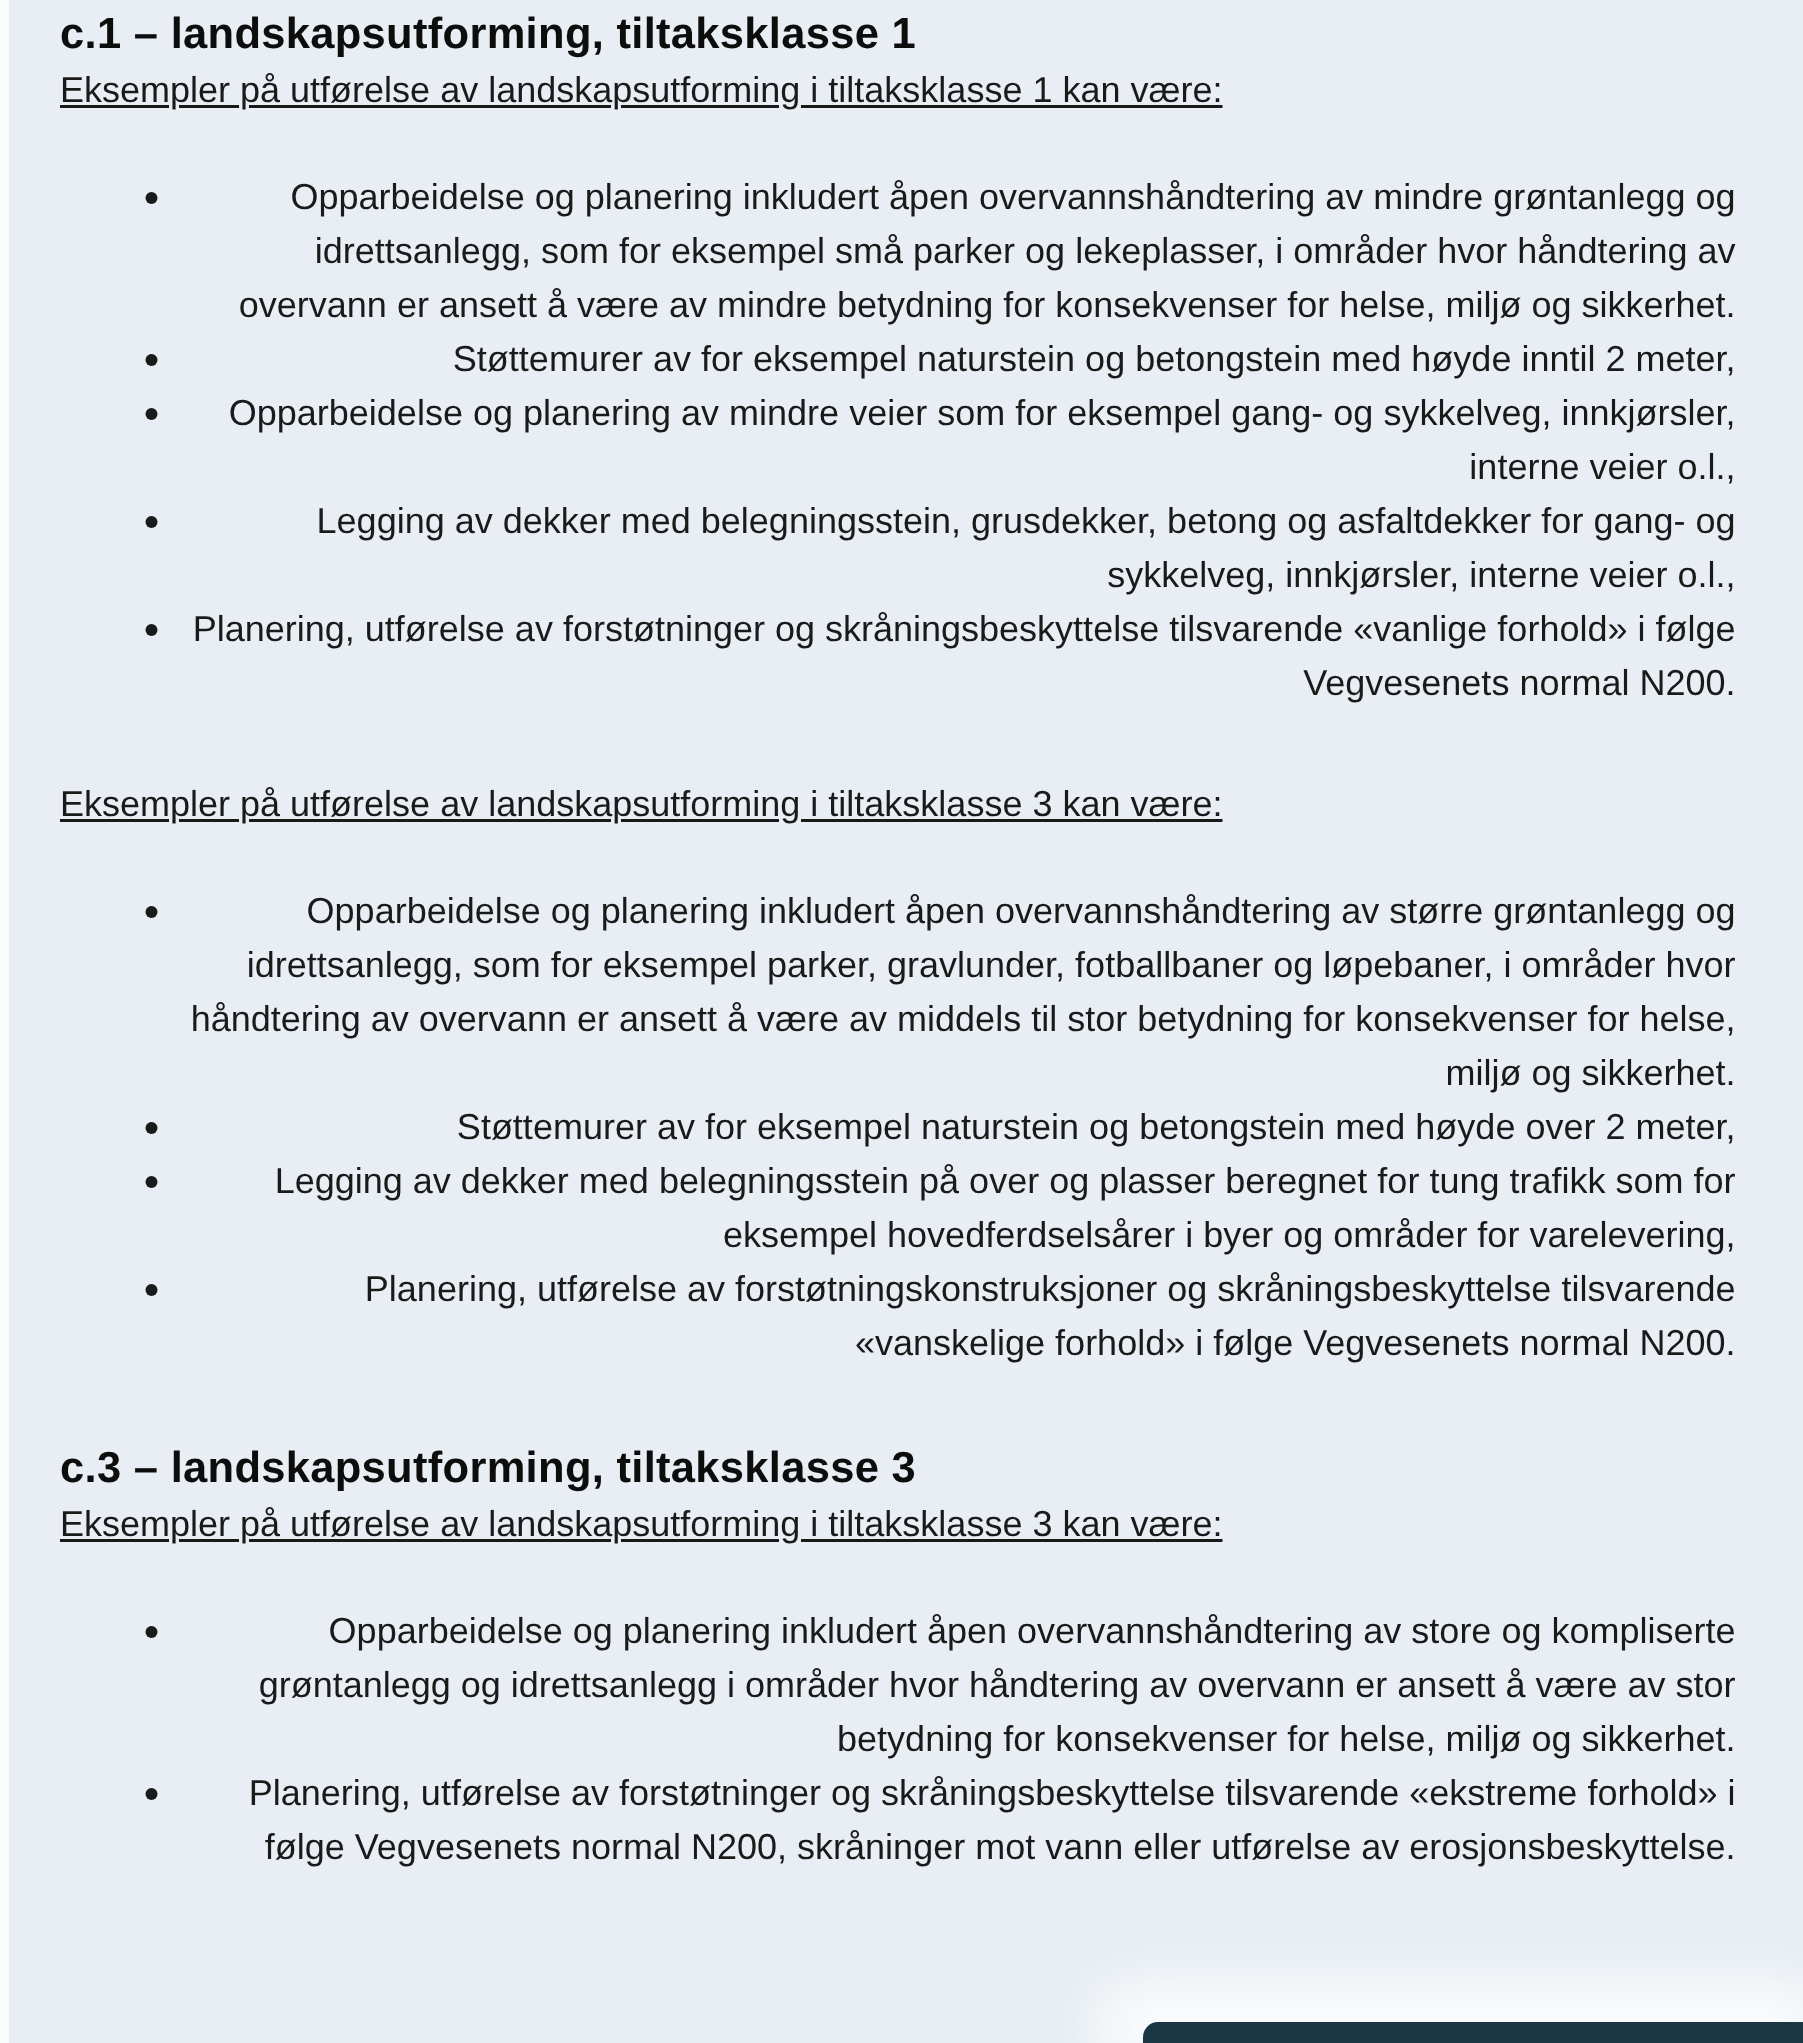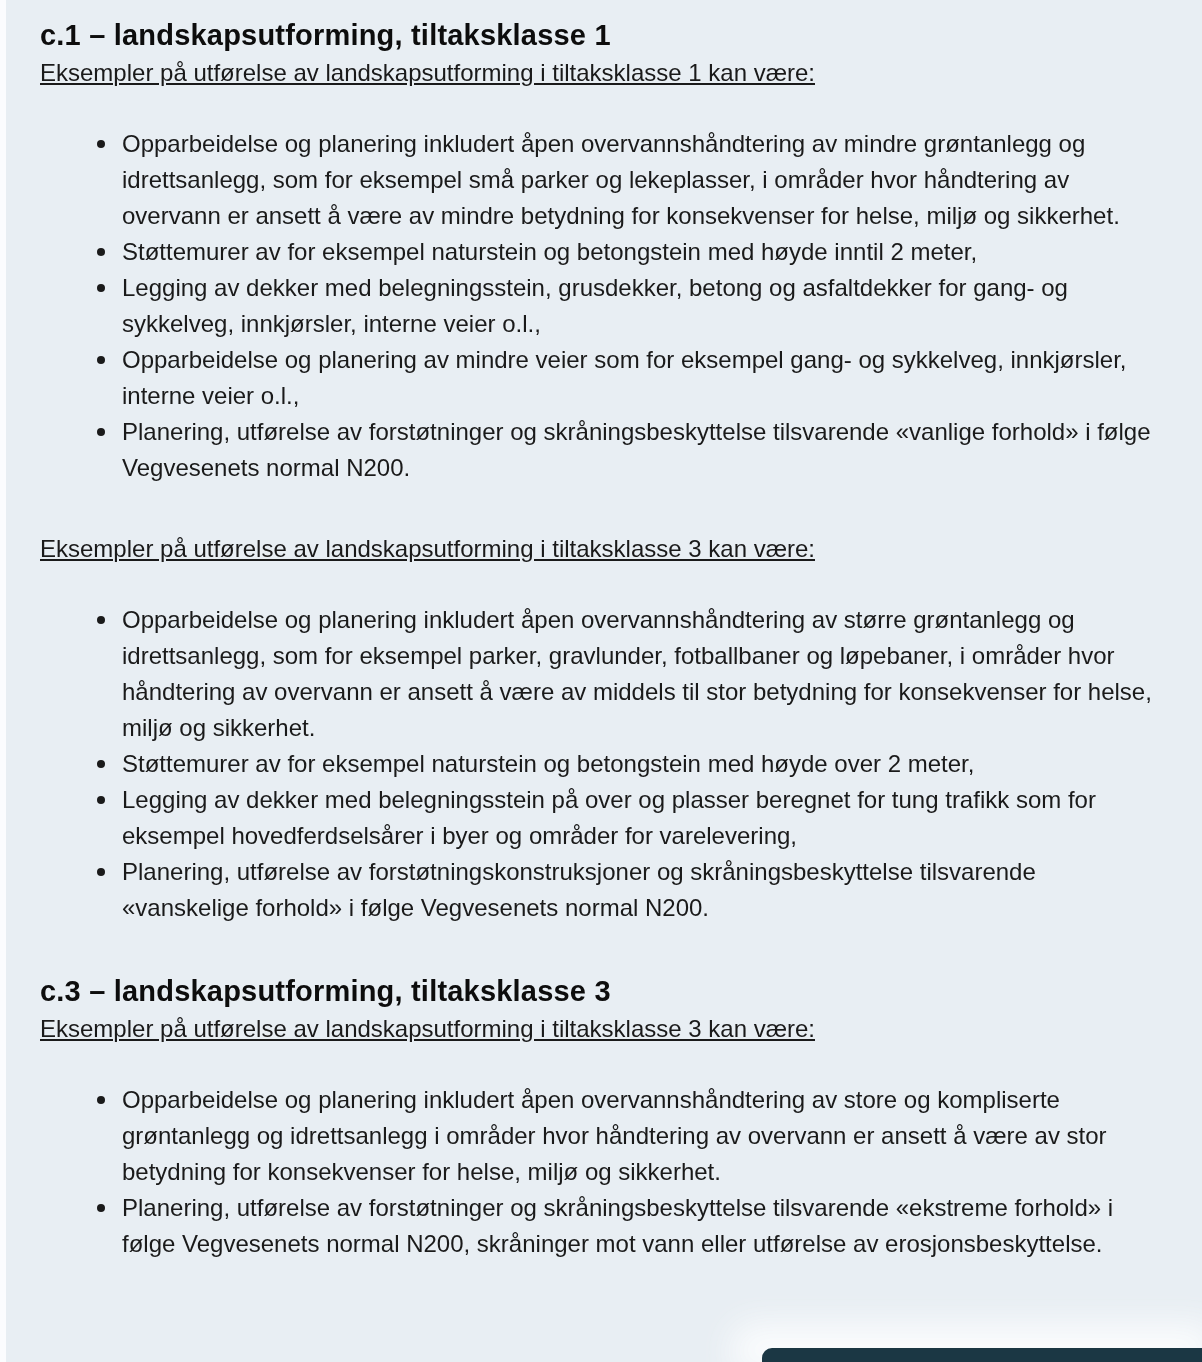--- a/index.html
+++ b/index.html
@@ -20,37 +20,38 @@
   .page{
     position:relative;
     width:1202px;height:1362px;overflow:hidden;
   }
   .left-edge{
     position:absolute;left:0;top:0;width:6px;height:100%;
     background:var(--edge);
   }
   .content{
     position:relative;
-    padding:18px 40px 0 40px;
+    padding:6px 40px 0 40px;
   }
   section + section{margin-top:48px;}
   h2{
     margin:0;
     font-size:29px;line-height:34px;font-weight:bold;
     color:var(--heading);
     letter-spacing:0.2px;
   }
   .intro{
     margin:6px 0 0 0;
     font-size:24px;line-height:30px;text-decoration:underline;
   }
   ul.bullets{
     margin:38px 0 0 0;
     padding:0 0 0 82px;
     list-style:none;
+    text-align:right;
   }
   ul.bullets li{
     position:relative;
     font-size:24px;line-height:36px;
     max-width:1035px;
   }
   .bullet-dot{
     position:absolute;left:-25px;top:14px;
     width:8px;height:8px;border-radius:50%;
     background:var(--text);
@@ -79,25 +80,25 @@
         <li>
           <span class="bullet-dot"></span>
           <span>Opparbeidelse og planering inkludert åpen overvannshåndtering av mindre grøntanlegg og idrettsanlegg, som for eksempel små parker og lekeplasser, i områder hvor håndtering av overvann er ansett å være av mindre betydning for konsekvenser for helse, miljø og sikkerhet.</span>
         </li>
         <li>
           <span class="bullet-dot"></span>
           <span>Støttemurer av for eksempel naturstein og betongstein med høyde inntil 2 meter,</span>
         </li>
         <li>
           <span class="bullet-dot"></span>
-          <span>Legging av dekker med belegningsstein, grusdekker, betong og asfaltdekker for gang- og sykkelveg, innkjørsler, interne veier o.l.,</span>
+          <span>Opparbeidelse og planering av mindre veier som for eksempel gang- og sykkelveg, innkjørsler, interne veier o.l.,</span>
         </li>
         <li>
           <span class="bullet-dot"></span>
-          <span>Opparbeidelse og planering av mindre veier som for eksempel gang- og sykkelveg, innkjørsler, interne veier o.l.,</span>
+          <span>Legging av dekker med belegningsstein, grusdekker, betong og asfaltdekker for gang- og sykkelveg, innkjørsler, interne veier o.l.,</span>
         </li>
         <li>
           <span class="bullet-dot"></span>
           <span>Planering, utførelse av forstøtninger og skråningsbeskyttelse tilsvarende «vanlige forhold» i følge Vegvesenets normal N200.</span>
         </li>
       </ul>
     </section>
 
     <section>
       <p class="intro">Eksempler på utførelse av landskapsutforming i tiltaksklasse 3 kan være:</p>

